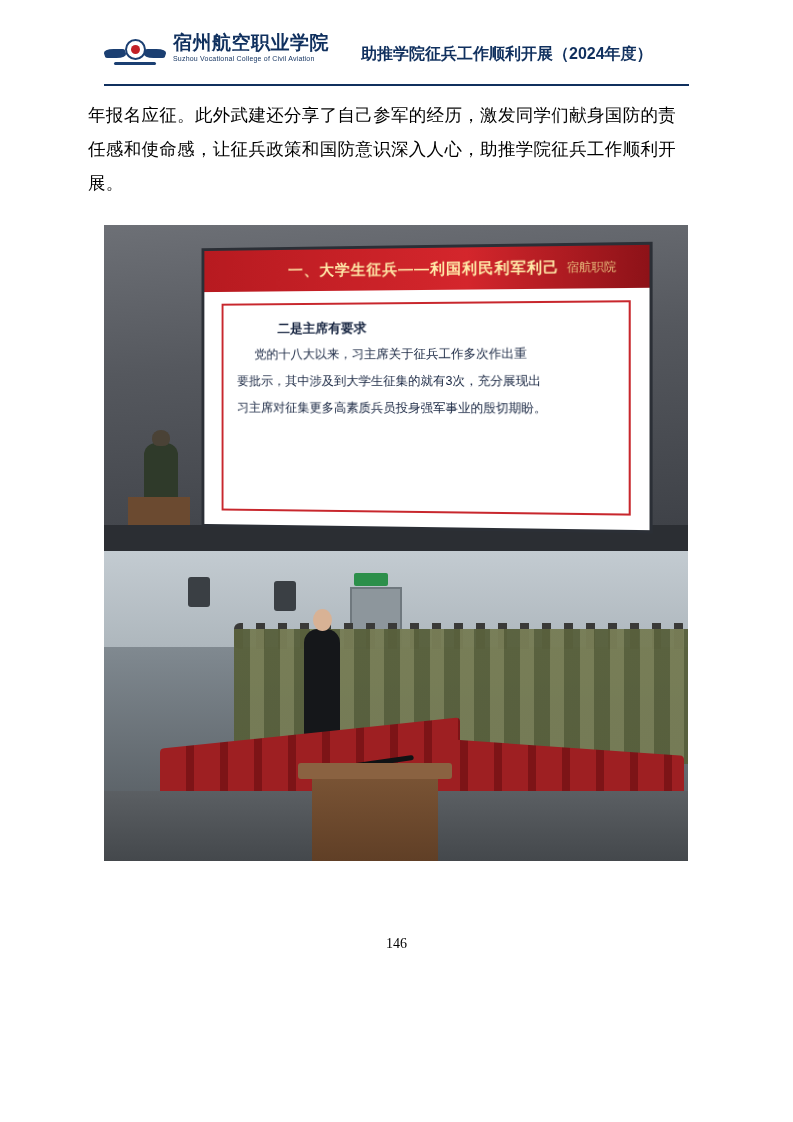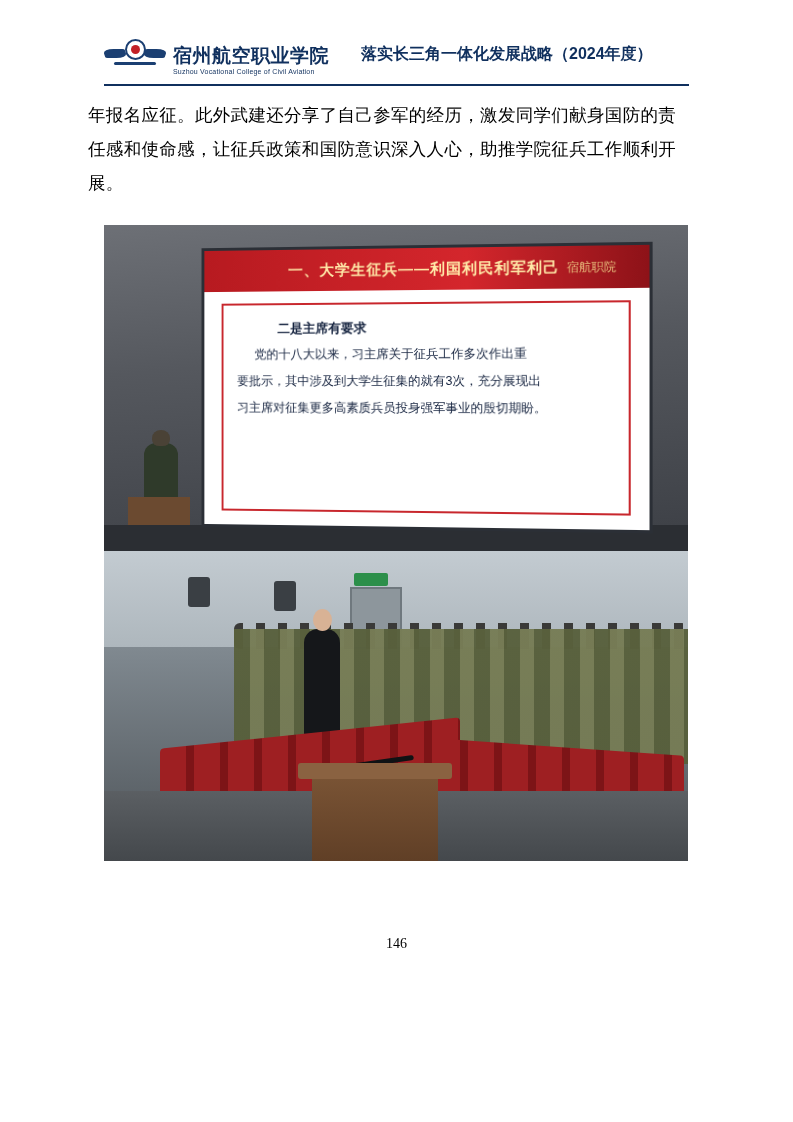--- a/index.html
+++ b/index.html
@@ -32,21 +32,21 @@
     height: 58px;
   }
   .header-inner {
     display: flex;
     align-items: center;
     justify-content: flex-start;
     height: 52px;
   }
   .logo-block {
     display: flex;
-    align-items: flex-end;
+    align-items: flex-start;
     gap: 7px;
   }
   .logo-mark {
     width: 62px;
     height: 42px;
     position: relative;
     flex: none;
   }
   .logo-mark .wing-l, .logo-mark .wing-r {
     position: absolute;
@@ -433,21 +433,21 @@
           <div class="wing-l"></div>
           <div class="wing-r"></div>
           <div class="circle"></div>
           <div class="base"></div>
         </div>
         <div class="logo-text">
           <span class="logo-cn">宿州航空职业学院</span>
           <span class="logo-en">Suzhou Vocational College of Civil Aviation</span>
         </div>
       </div>
-      <div class="header-title">落实长三角一体化发展战略（2024年度）</div>
+      <div class="header-title">助推学院征兵工作顺利开展（2024年度）</div>
     </div>
     <div class="header-rule"></div>
   </div>
 
   <div class="body-text">年报名应征。此外武建还分享了自己参军的经历，激发同学们献身国防的责任感和使命感，让征兵政策和国防意识深入人心，助推学院征兵工作顺利开展。</div>
 
   <div class="figure">
 
     <div class="photo photo-top">
       <div class="speaker-left"></div>

